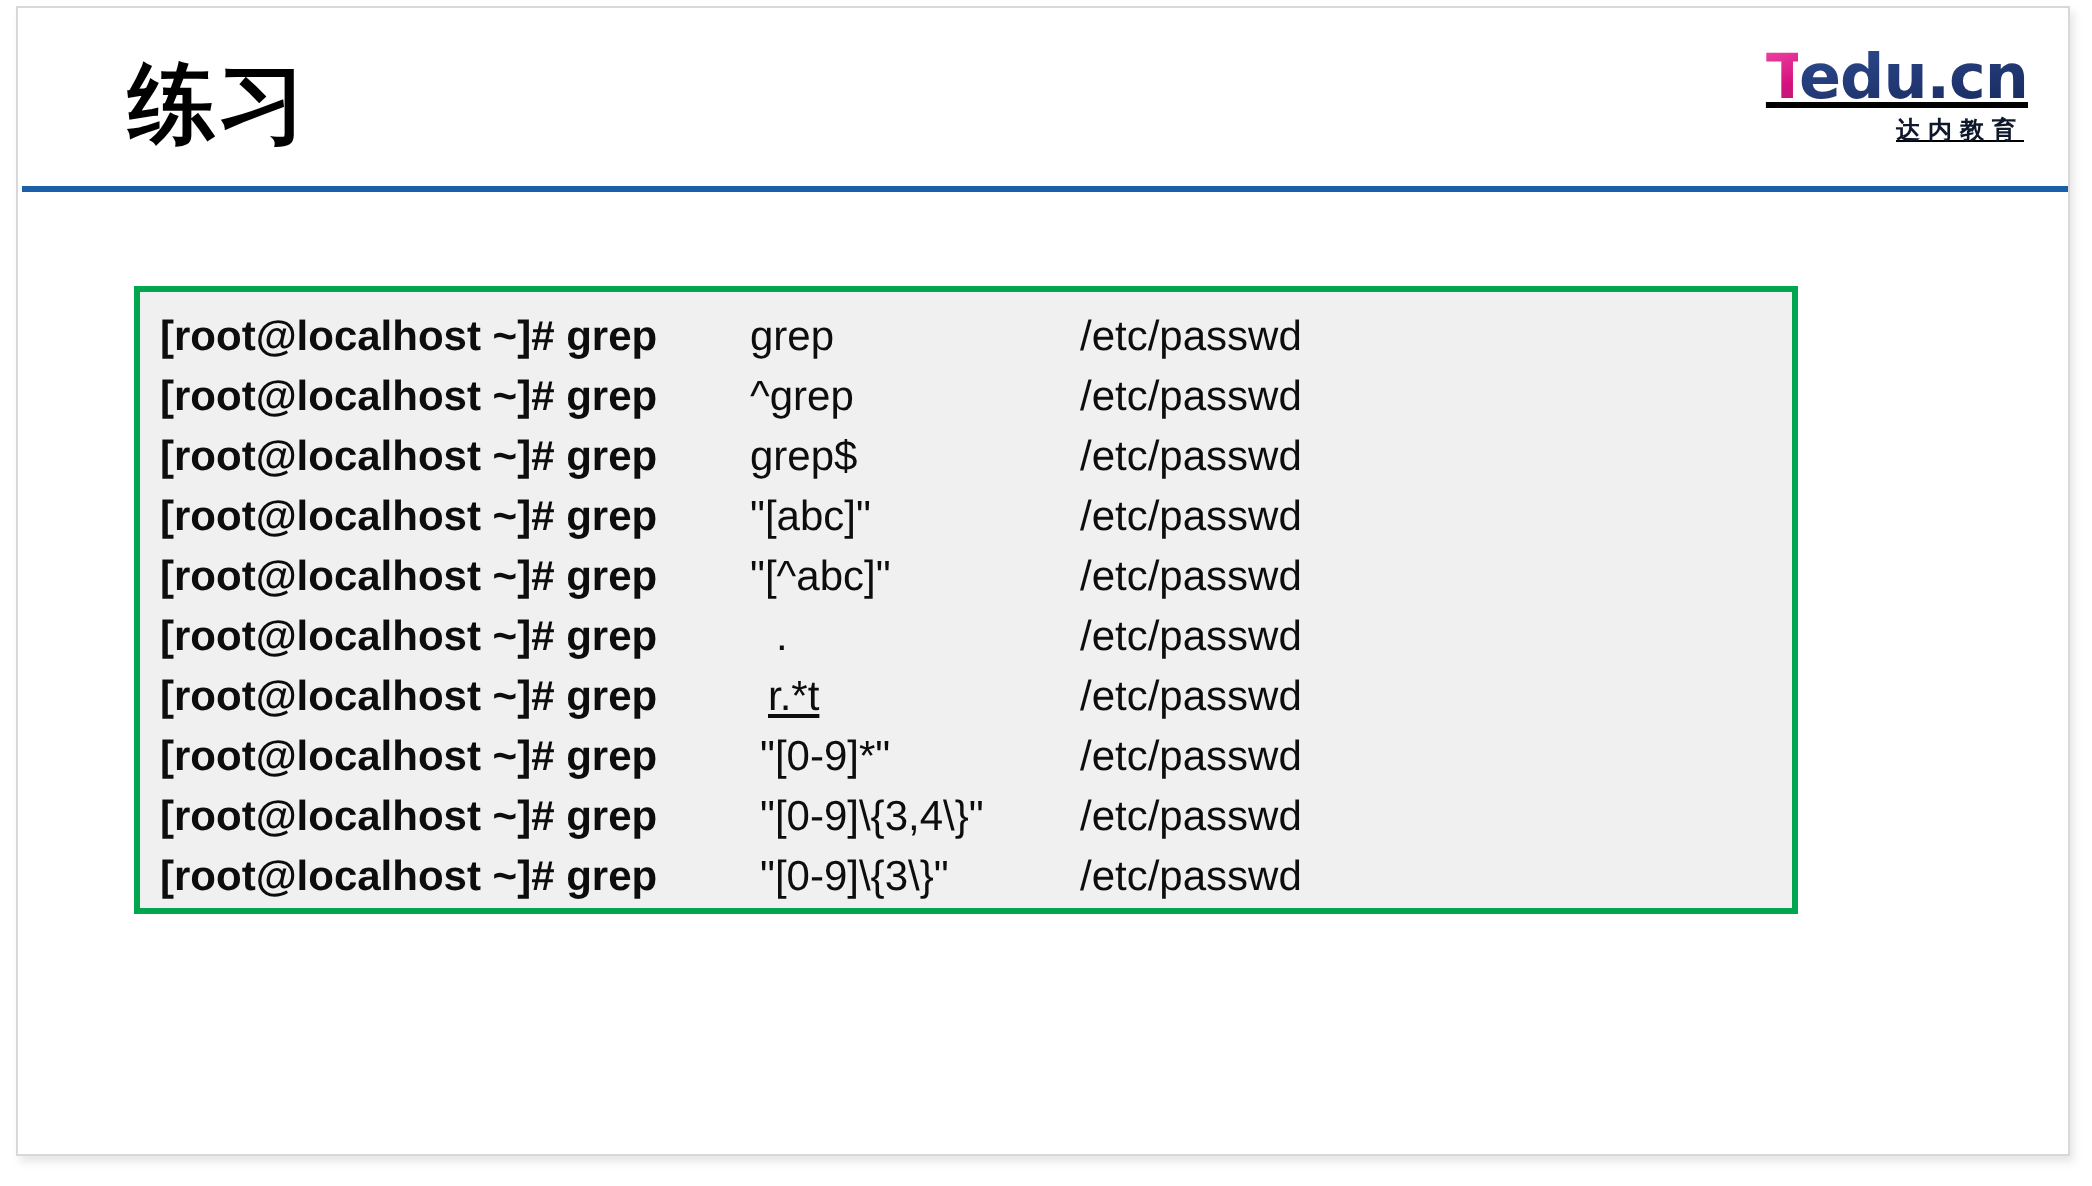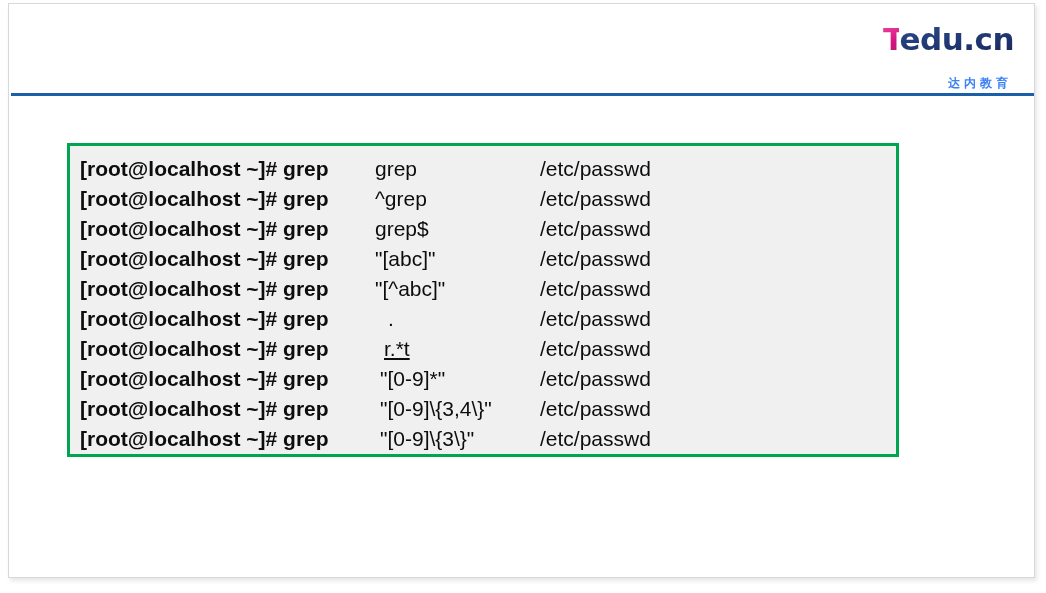--- a/index.html
+++ b/index.html
@@ -64,20 +64,21 @@
   }
 
   
   .logo-block {
     position: absolute;
     right: 22px;
     top: 18px;
     width: 148px;
     height: 52px;
     text-align: right;
+    text-decoration: underline;
   }
 
   .logo-wordmark {
     display: block;
     font-family: "DejaVu Sans", "Liberation Sans", sans-serif;
     font-size: 31px;
     font-weight: 700;
     line-height: 34px;
     letter-spacing: -0.5px;
     white-space: nowrap;
@@ -96,25 +97,25 @@
   .logo-rest {
     color: #1B2F63;
     background: linear-gradient(170deg, #2E4D91 0%, #16265A 100%);
     -webkit-background-clip: text;
     background-clip: text;
     -webkit-text-fill-color: transparent;
   }
 
   .logo-sub {
     display: block;
-    margin-top: 19px;
+    margin-top: 1px;
     font-family: "DejaVu Sans", "Liberation Sans", sans-serif;
     font-size: 12px;
     font-weight: 700;
-    color: #3b82f6;
+    color: #0f172a;
     letter-spacing: 4px;
     text-align: right;
     padding-right: 2px;
     white-space: nowrap;
   }
 
   
   .code-block {
     position: absolute;
     left: 58px;
@@ -170,20 +171,21 @@
 </style>
 </head>
 <body>
 
 <div id="slide-root">
 
   <div class="slide-page">
 
     <div class="slide-header">
 
+      <div class="slide-title">练习</div>
 
       <div class="logo-block">
         <span class="logo-wordmark"><span class="logo-t">T</span><span class="logo-rest">edu.cn</span></span>
         <span class="logo-sub">达内教育</span>
       </div>
 
       <div class="header-rule"></div>
     </div>
 
     <div class="code-block">

